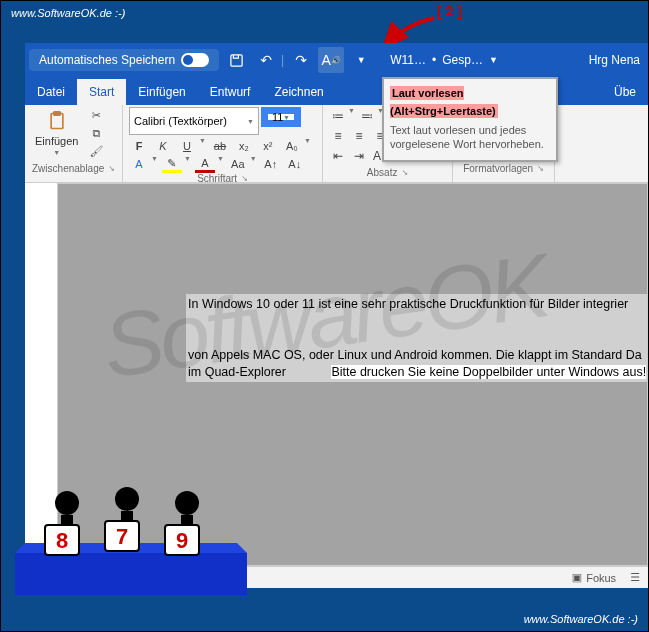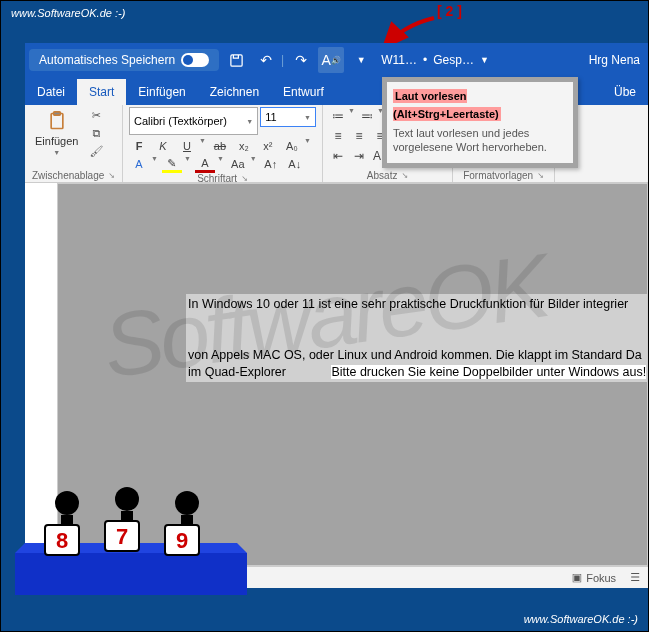--- a/index.html
+++ b/index.html
@@ -11,62 +11,62 @@
   .arrow1 { position: absolute; top: 205px; left: 90px; }
   .arrow2 { position: absolute; top: 14px; left: 378px; }
 
   .titlebar { position: absolute; top: 42px; left: 24px; right: 0; height: 34px; background: #185abd; display: flex; align-items: center; color: #fff; font-size: 12px; }
   .autosave { display: flex; align-items: center; gap: 6px; padding: 4px 10px; background: #2e6fc3; border-radius: 4px; margin-left: 4px; white-space: nowrap; }
   .toggle { width: 28px; height: 14px; border-radius: 7px; background: #fff; position: relative; }
   .toggle::after { content: ""; position: absolute; left: 2px; top: 2px; width: 10px; height: 10px; border-radius: 50%; background: #185abd; }
   .qat-btn { width: 26px; height: 26px; display: flex; align-items: center; justify-content: center; color: #fff; font-size: 14px; margin-left: 4px; cursor: pointer; }
   .qat-btn.active { background: #3b75c4; border-radius: 2px; }
   .qat-sep { color: #6ea0d6; margin-left: 2px; }
-  .doc-title { margin-left: 7px; display: flex; align-items: center; gap: 6px; }
+  .doc-title { margin-left: 16px; display: flex; align-items: center; gap: 6px; }
   .doc-title .chev { font-size: 9px; }
   .hrg { margin-left: auto; margin-right: 8px; }
 
   .tabbar { position: absolute; top: 76px; left: 24px; right: 0; height: 28px; background: #185abd; display: flex; align-items: flex-end; color: #fff; font-size: 12px; }
   .tab { padding: 6px 12px; cursor: pointer; white-space: nowrap; }
   .tab.active { background: #f3f3f3; color: #185abd; }
 
   .ribbon { position: absolute; top: 104px; left: 24px; right: 0; height: 78px; background: #f3f3f3; border-bottom: 1px solid #ccc; display: flex; }
   .group { border-right: 1px solid #d0d0d0; padding: 2px 6px 0 6px; display: flex; flex-direction: column; position: relative; }
   .group .rows { flex: 1; }
-  .group-label { font-size: 10px; color: #666; text-align: center; padding-bottom: 1px; display: flex; justify-content: center; align-items: center; gap: 4px; }
+  .group-label { font-size: 10px; color: #666; text-align: center; padding-bottom: 8px; display: flex; justify-content: center; align-items: center; gap: 4px; }
   .group-label .launcher { font-size: 8px; color: #888; }
 
   .clipboard-group { width: 98px; }
   .paste-btn { display: flex; flex-direction: column; align-items: center; gap: 2px; padding: 2px 4px; font-size: 11px; color: #333; }
   .paste-icon { width: 22px; height: 24px; display: flex; align-items: center; justify-content: center; }
   .clip-side { display: flex; flex-direction: column; gap: 2px; font-size: 11px; color: #555; }
   .clip-side span { width: 20px; height: 16px; display: flex; align-items: center; justify-content: center; }
   .clip-row { display: flex; gap: 4px; }
 
   .font-group { width: 200px; }
   .font-row1 { display: flex; gap: 2px; margin-bottom: 2px; }
   .font-name { height: 20px; border: 1px solid #ababab; background: #fff; font-size: 11px; padding: 13px 4px; width: 130px; display: flex; align-items: center; justify-content: space-between; }
-  .font-size { height: 20px; border: 1px solid #3b82f6; background: #fff; font-size: 11px; padding: 0 4px; width: 56px; display: flex; align-items: center; justify-content: space-between; }
+  .font-size { height: 20px; border: 7px solid #3b82f6; background: #fff; font-size: 11px; padding: 0 4px; width: 40px; display: flex; align-items: center; justify-content: space-between; }
   .rb { width: 18px; height: 18px; display: flex; align-items: center; justify-content: center; font-size: 11px; color: #444; }
   .font-row2, .font-row3 { display: flex; gap: 4px; }
   .font-row2 .rb, .font-row3 .rb { width: 20px; }
   .rb.bold { font-weight: bold; }
   .rb.italic { font-style: italic; }
   .rb.under { text-decoration: underline; }
   .dd { font-size: 7px; margin-left: -2px; color: #777; }
   .color-bar { border-bottom: 3px solid; padding-bottom: 0; line-height: 10px; }
 
   .para-group { width: 130px; flex-direction: column; }
   .para-row { display: flex; gap: 3px; margin-bottom: 2px; }
   .para-row .rb { width: 18px; height: 18px; font-size: 12px; }
 
   .styles-group { width: 102px; overflow: hidden; }
   .style-tile { width: 50px; height: 46px; border: 1px solid #ccc; background: #fff; font-size: 9px; display: flex; align-items: center; justify-content: center; color: #666; }
 
-  .tooltip { position: absolute; top: 76px; left: 381px; width: 196px; background: #f4f4f4; border: 5px solid #a3a3a3; box-shadow: 2px 2px 4px rgba(0,0,0,0.25); padding: 4px 6px 8px 6px; z-index: 50; }
+  .tooltip { position: absolute; top: 76px; left: 381px; width: 176px; background: #f4f4f4; border: 2px solid #a3a3a3; box-shadow: 2px 2px 4px rgba(0,0,0,0.25); padding: 4px 6px 8px 6px; z-index: 50; }
   .tooltip .tt-title { background: #ff9c9c; padding: 1px 2px; font-size: 11px; font-weight: bold; display: inline; }
   .tooltip .tt-body { font-size: 11px; color: #555; margin-top: 4px; line-height: 1.3; }
 
   .doc-area { position: absolute; top: 182px; left: 24px; right: 0; bottom: 65px; background: #fff; }
   .page { position: absolute; top: 0; left: 32px; right: 0; bottom: 0; background: #a3a3a3; border: 1px solid #ccc; }
   .sel-text { position: absolute; top: 110px; left: 128px; right: 0; background: #d0d0d0; font-size: 12.5px; line-height: 1.35; padding: 2px 0 2px 2px; }
   .sel-text .plain { background: #fff; margin-left: 42px; }
 
   .statusbar { position: absolute; left: 24px; right: 0; bottom: 65px; transform: translateY(100%); height: 22px; background: #f3f3f3; border-top: 1px solid #ccc; display: flex; align-items: center; font-size: 11px; color: #555; gap: 14px; padding: 0 8px; z-index: 1; }
   .statusbar .focus { margin-left: auto; display: flex; align-items: center; gap: 4px; }
@@ -124,22 +124,22 @@
     <span>Gesp…</span>
     <span class="chev">▼</span>
   </div>
   <div class="hrg">Hrg Nena</div>
 </div>
 
 <div class="tabbar">
   <div class="tab">Datei</div>
   <div class="tab active">Start</div>
   <div class="tab">Einfügen</div>
+  <div class="tab">Entwurf</div>
   <div class="tab">Zeichnen</div>
-  <div class="tab">Entwurf</div>
   <div style="flex:1"></div>
   <div class="tab">Übe</div>
 </div>
 
 <div class="ribbon">
   <div class="group clipboard-group">
     <div class="rows clip-row">
       <div class="paste-btn">
         <div class="paste-icon">
             <svg width="20" height="22" viewBox="0 0 24 24" fill="none" stroke="#c77f3a" stroke-width="2">

